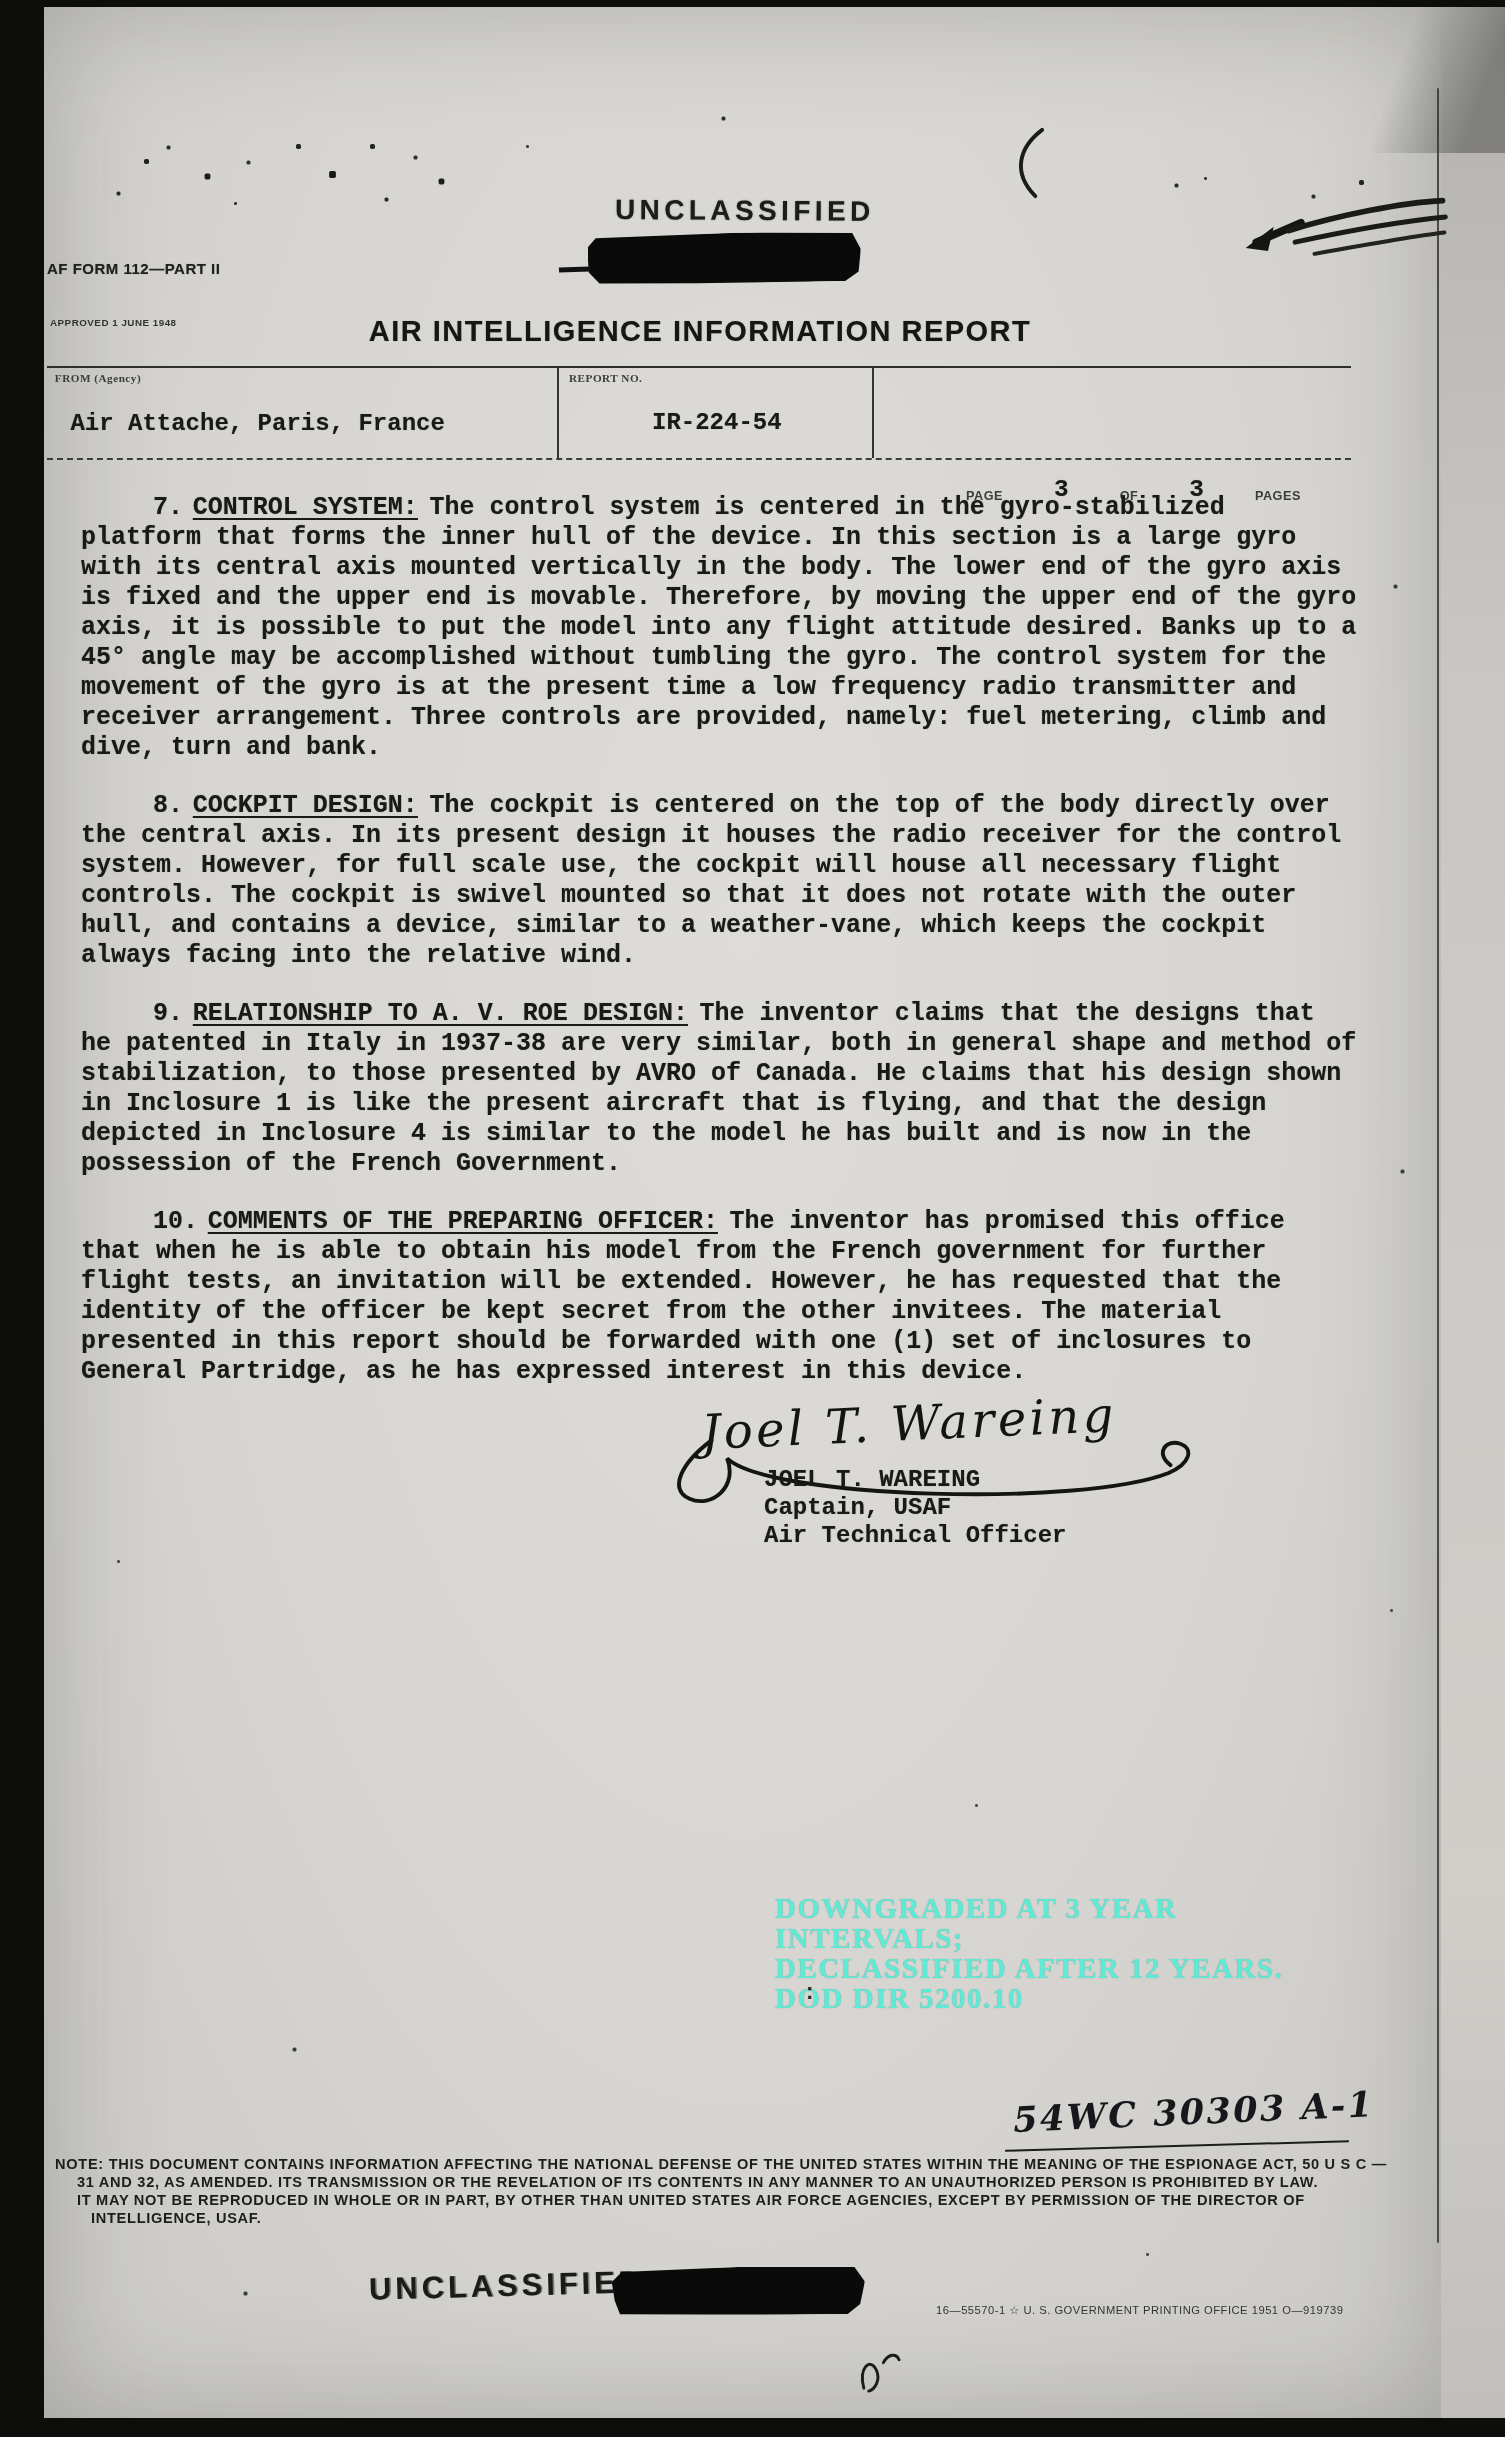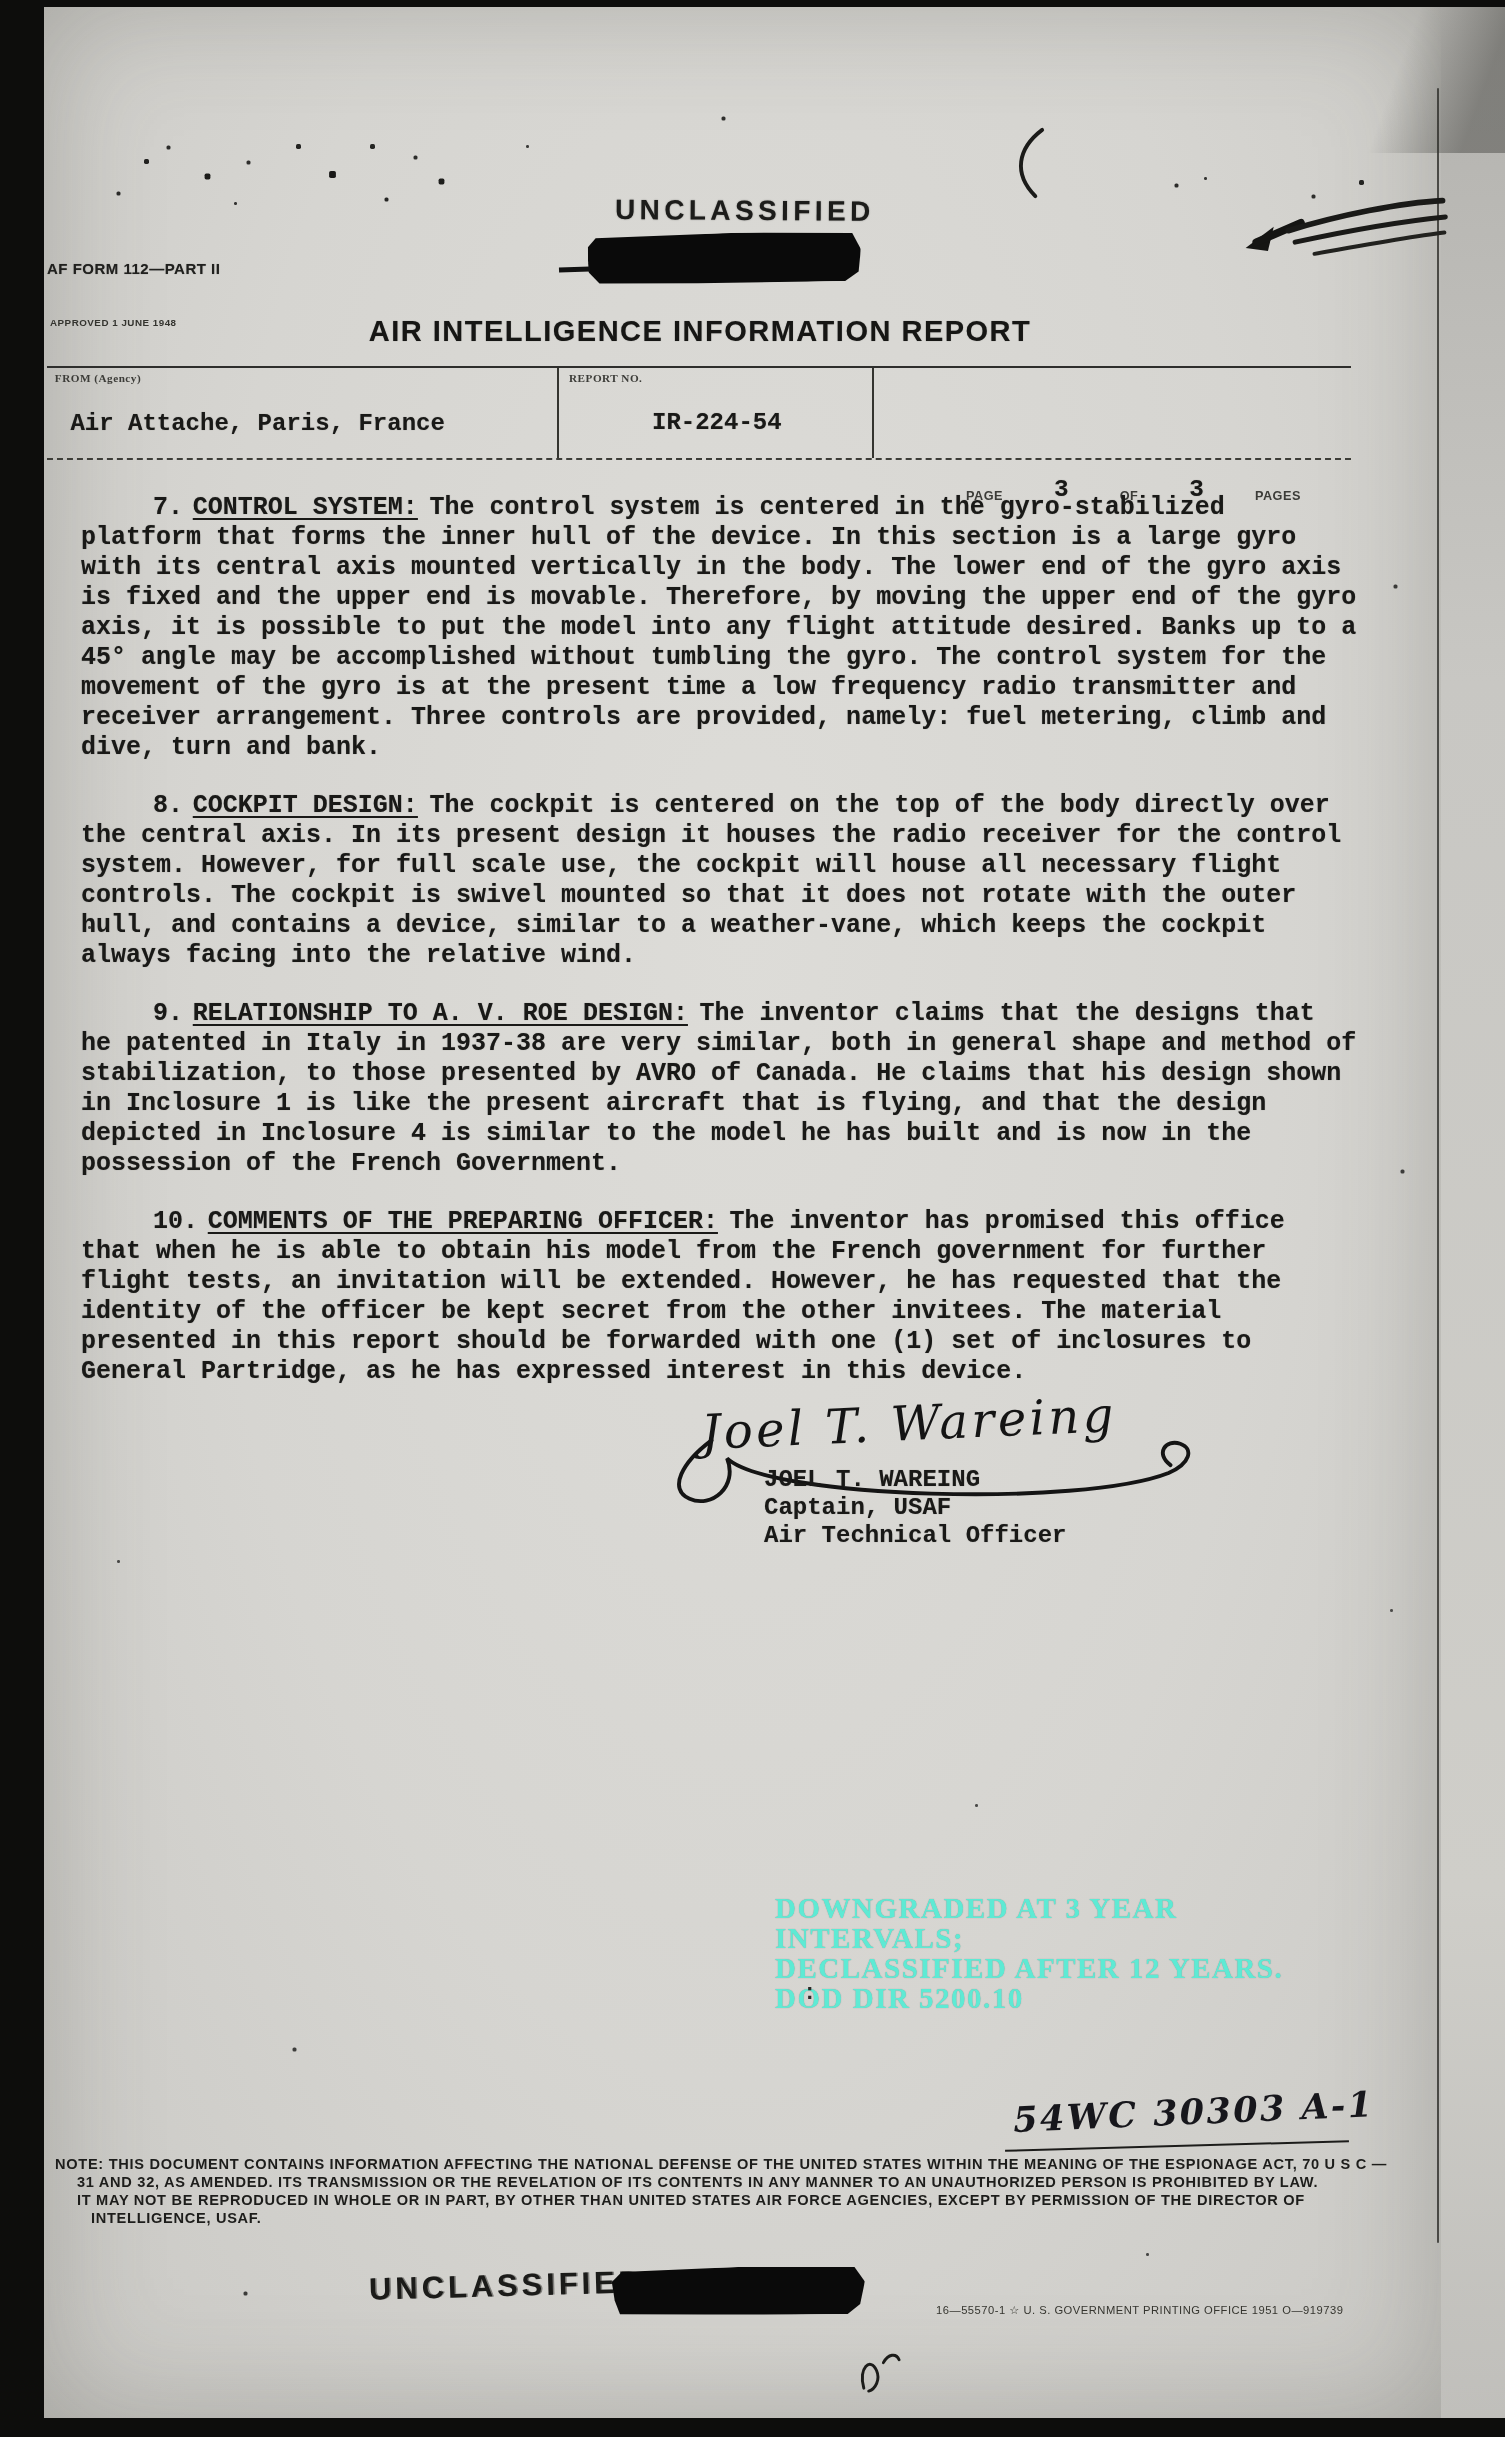--- a/index.html
+++ b/index.html
@@ -169,21 +169,21 @@
     <div>DOWNGRADED AT 3 YEAR INTERVALS;</div>
     <div>DECLASSIFIED AFTER 12 YEARS.</div>
     <div>DOD DIR 5200.10</div>
   </div>
   <div class="stray-colon">:</div>
 
   <div class="file-number">54WC 30303 A-1</div>
   <div class="file-underline"></div>
 
   <div class="note">
-    <div class="l1">NOTE: THIS DOCUMENT CONTAINS INFORMATION AFFECTING THE NATIONAL DEFENSE OF THE UNITED STATES WITHIN THE MEANING OF THE ESPIONAGE ACT, 70 U S C —</div>
+    <div class="l1">NOTE: THIS DOCUMENT CONTAINS INFORMATION AFFECTING THE NATIONAL DEFENSE OF THE UNITED STATES WITHIN THE MEANING OF THE ESPIONAGE ACT, 50 U S C —</div>
     <div class="l2">31 AND 32, AS AMENDED.  ITS TRANSMISSION OR THE REVELATION OF ITS CONTENTS IN ANY MANNER TO AN UNAUTHORIZED PERSON IS PROHIBITED BY LAW.</div>
     <div class="l3">IT MAY NOT BE REPRODUCED IN WHOLE OR IN PART, BY OTHER THAN UNITED STATES AIR FORCE AGENCIES, EXCEPT BY PERMISSION OF THE DIRECTOR OF</div>
     <div class="l4">INTELLIGENCE, USAF.</div>
   </div>
 
   <div class="stamp stamp-bottom">UNCLASSIFIED</div>
   <div class="redact redact-bottom"></div>
   <div class="print-info">16—55570-1    ☆ U. S. GOVERNMENT PRINTING OFFICE  1951 O—919739</div>
 
   <svg class="mark m-arrow" width="210" height="80" viewBox="0 0 430 165">

